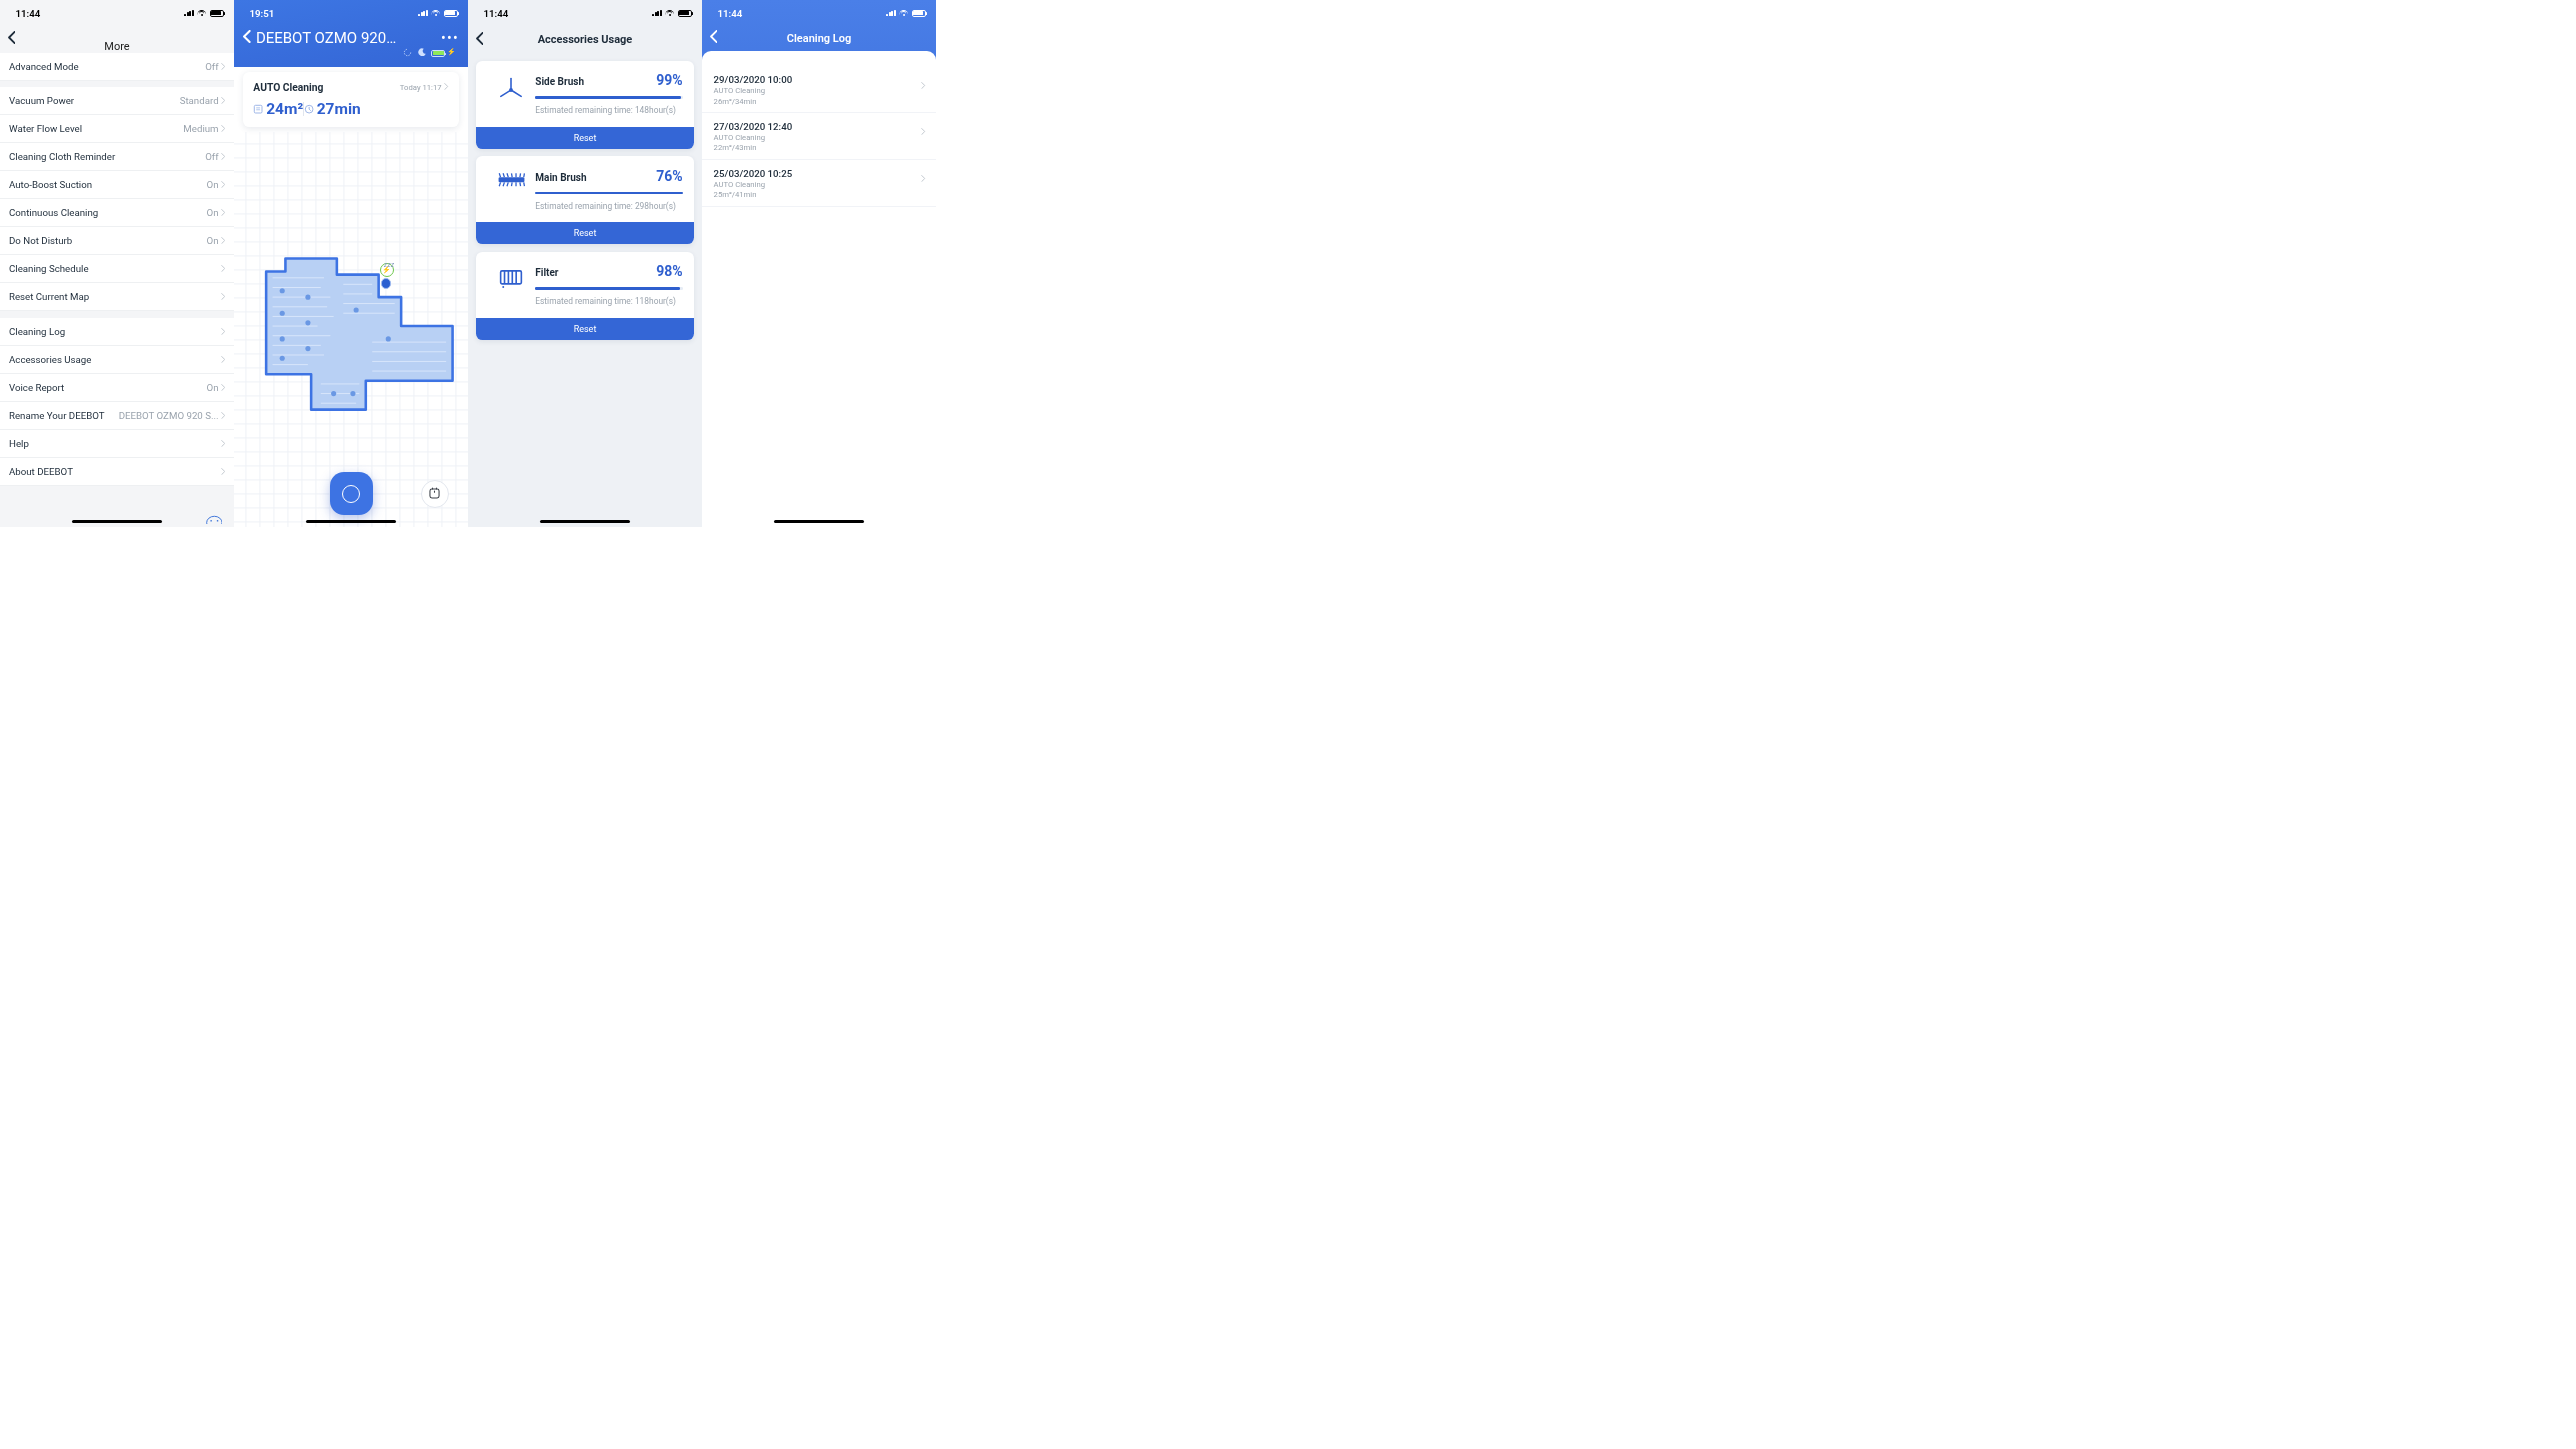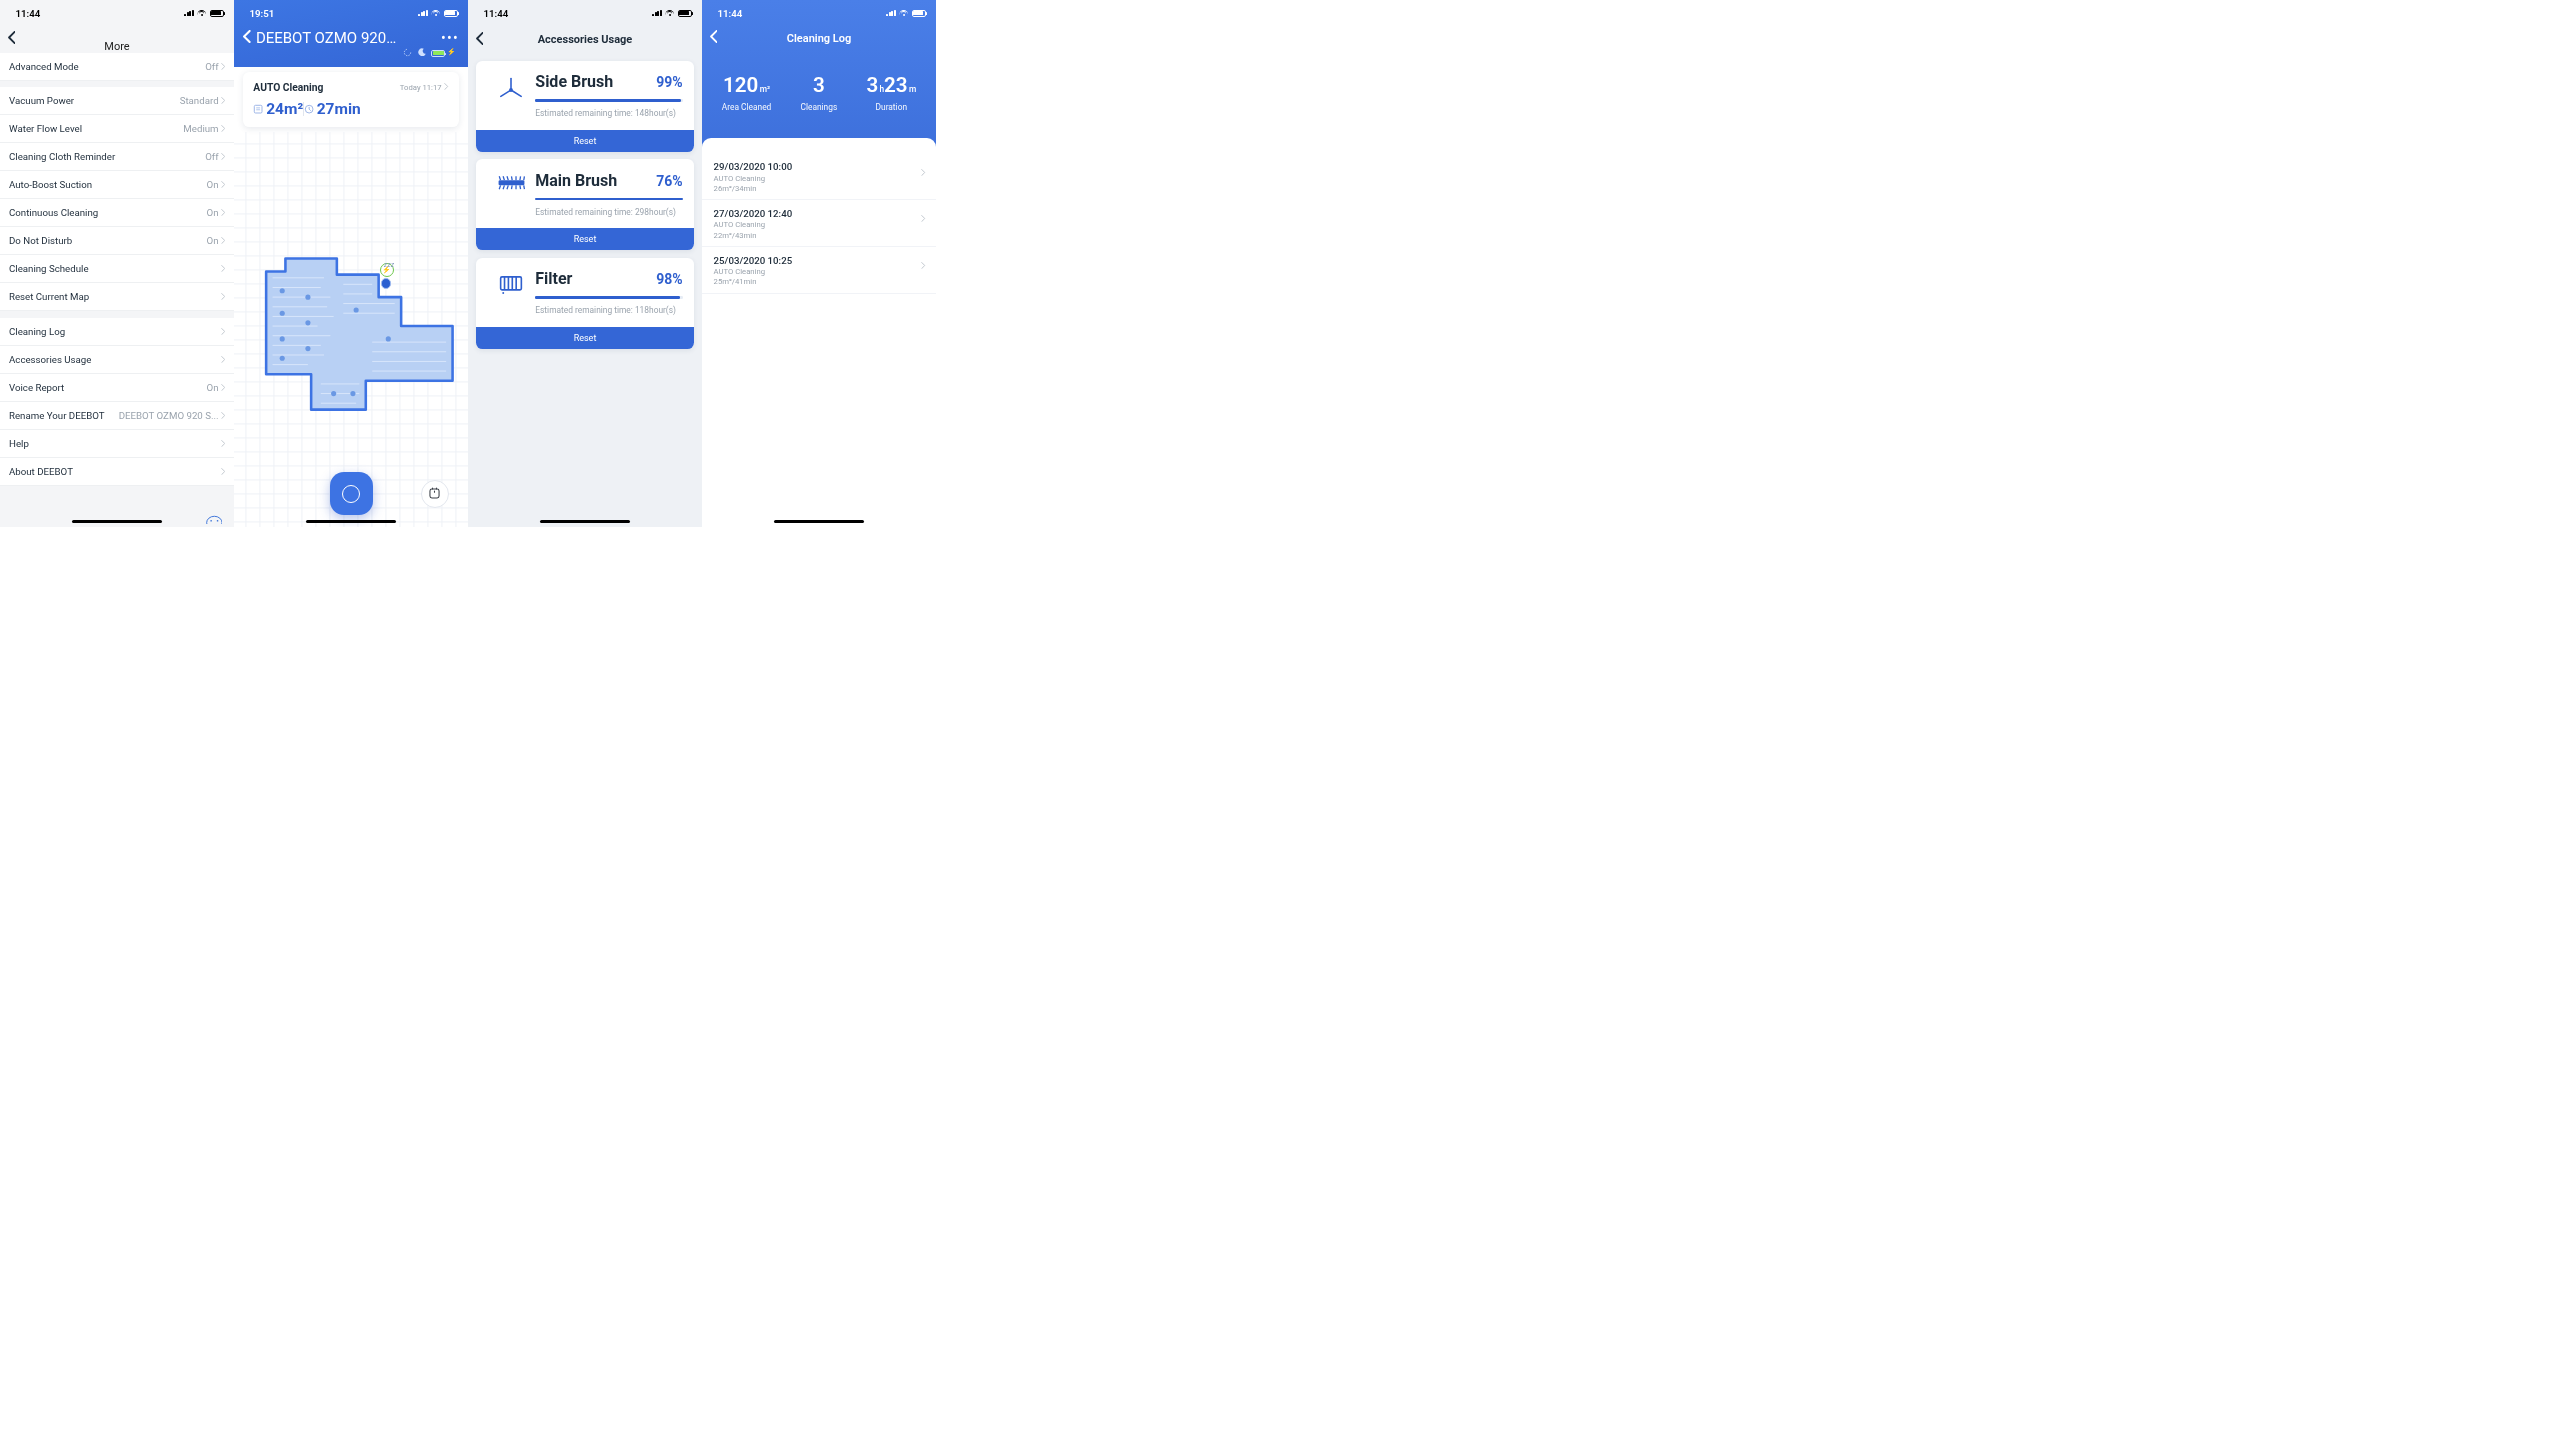--- a/index.html
+++ b/index.html
@@ -80,21 +80,21 @@
   
   .s3 { background:#eef1f5; }
   .s3 .header { height:27px; display:flex; align-items:center; justify-content:center; position:relative; background:#eef1f5;}
   .s3 .header .back { position:absolute; left:7.7px; font-size:14px; color:#1e2c3a;}
   .s3 .header .title { font-size:11px; font-weight:700; color:#1e2c3a;}
   .s3 .acc { margin:7.7px 7.7px 6.4px; background:#fff; border-radius:6.4px; box-shadow:0 1.3px 5.2px rgba(30,50,90,.08); overflow:hidden;}
   .s3 .acc .body { display:flex; padding:11.6px 11.6px 10.3px;}
   .s3 .acc .iconcol { width:48px; display:flex; align-items:flex-start; justify-content:center; padding-top:3.9px; color:#2f5fce;}
   .s3 .acc .info { flex:1;}
   .s3 .acc .row1 { display:flex; justify-content:space-between; align-items:baseline;}
-  .s3 .acc .name { font-size:16px; font-weight:700; color:#1e2c3a;}
+  .s3 .acc .name { font-size:10px; font-weight:700; color:#1e2c3a;}
   .s3 .acc .pct { font-size:14px; font-weight:700; color:#2f5fce;}
   .s3 .acc .bar { height:2.6px; background:#e6ecf5; border-radius:1.3px; margin:7.7px 0 6.4px; position:relative;}
   .s3 .acc .bar .fill{ position:absolute; left:0; top:0; bottom:0; background:#2f5fce; border-radius:1.3px;}
   .s3 .acc .est { font-size:8.4px; color:#9aa3ad; line-height:1.35;}
   .s3 .acc .reset { height:22px; background:#3466d6; color:#fff; display:flex; align-items:center; justify-content:center; font-size:9px;}
   .s3 .homebar { position:absolute; bottom:3.9px; left:50%; transform:translateX(-50%); width:90px; height:3.2px; background:#000; border-radius:1.9px;}
 
   
   .s4 { background: linear-gradient(180deg,#4a7fe8 0%, #2f5fce 60%, #2f5fce 100%); }
   .s4 .header { height:24.5px; display:flex; align-items:center; justify-content:center; position:relative; color:#fff;}
@@ -530,34 +530,20 @@
     </span>
   </div>
   <div class="header">
     <span class="back">
       <svg viewBox="0 0 8 14" style="width:7.7px;height:13px">
             <path d="M7 1 L1 7 L7 13" stroke="#fff" stroke-width="2" fill="none" stroke-linecap="round" stroke-linejoin="round"></path>
           </svg>
     </span>
     <span class="title">Cleaning Log</span>
   </div>
-  <div class="summary">
-    <div>
-      <div><span class="big">120</span><span class="unit">m²</span></div>
-      <div class="lbl">Area Cleaned</div>
-    </div>
-    <div>
-      <div><span class="big">3</span></div>
-      <div class="lbl">Cleanings</div>
-    </div>
-    <div>
-      <div><span class="big">3</span><span class="unit">h</span><span class="big">23</span><span class="unit">m</span></div>
-      <div class="lbl">Duration</div>
-    </div>
-  </div>
   <div class="loglist" id="s4list">
         <div class="logrow">
           <div class="dt">29/03/2020 10:00</div>
           <div class="sub">AUTO Cleaning</div>
           <div class="sub">26m²/34min</div>
           <span class="chev"><svg viewBox="0 0 8 14" style="width:4.5px;height:7px">
               <path d="M1 1 L7 7 L1 13" stroke="#c2c8cf" stroke-width="2" fill="none" stroke-linecap="round" stroke-linejoin="round"></path>
             </svg></span>
         </div>
         <div class="logrow">

